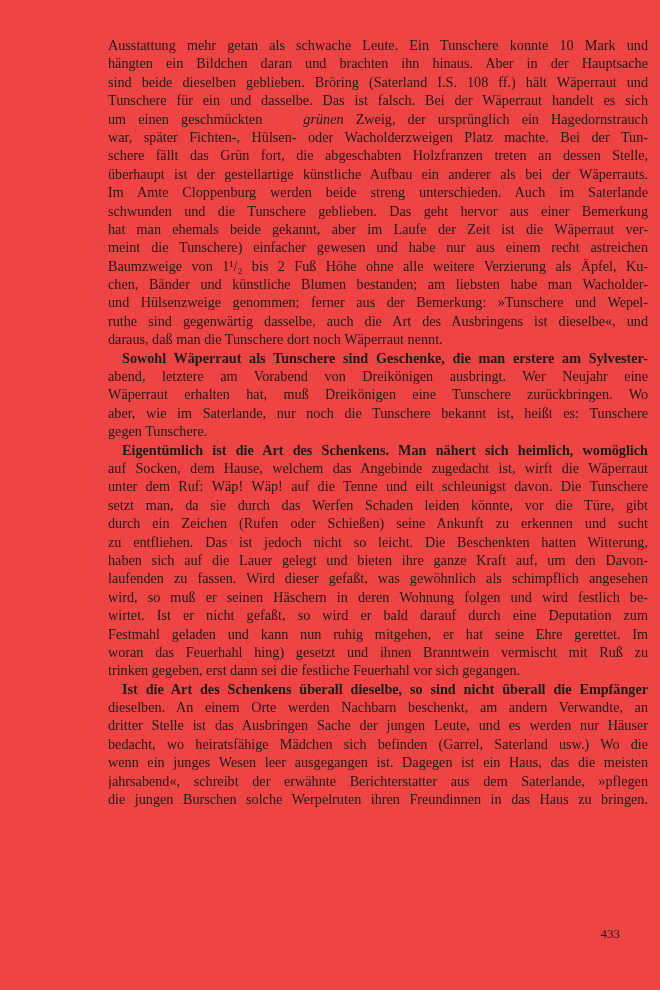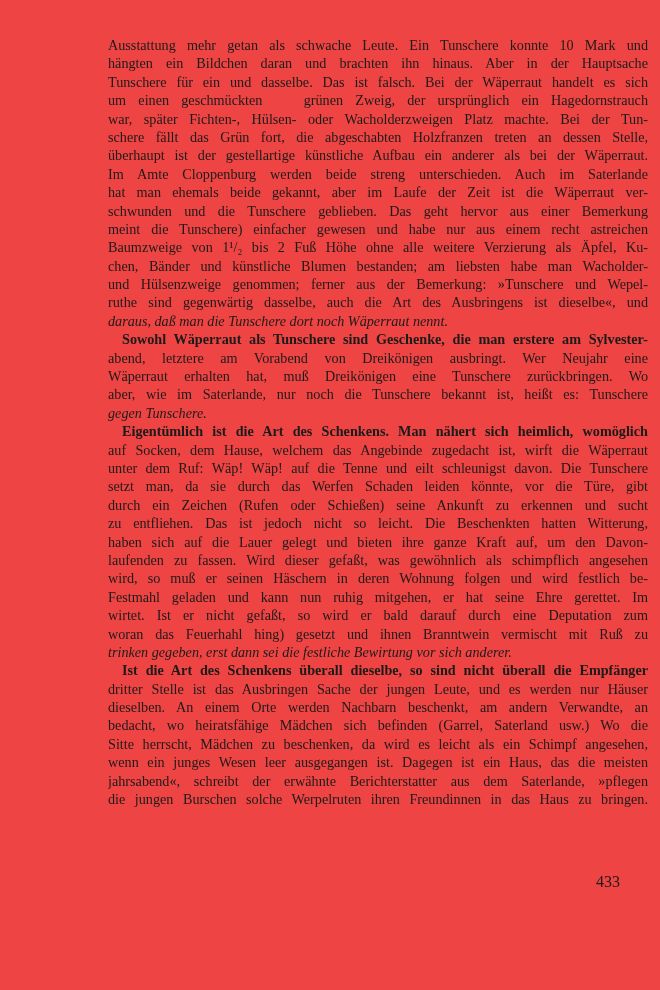--- a/index.html
+++ b/index.html
@@ -31,80 +31,80 @@
   }
   .line {
     height: 18.4px;
     overflow: hidden;
     text-align: justify;
     text-align-last: justify;
     white-space: normal;
   }
   .line.endline {
     text-align-last: left;
-    font-style: italic;
   }
   .line.indent {
     text-indent: 14px;
     font-weight: bold;
   }
   .it {
+    font-style: italic;
     margin-left: 29px;
   }
   .page-number {
     position: absolute;
-    top: 874px;
+    top: 926px;
     right: 48px;
-    font-size: 16px;
+    font-size: 13px;
     line-height: 16px;
     color: #1b1b19;
   }
 </style>
 </head>
 <body>
 
 <div class="book-page">
   <div class="page-text">
       <div class="line"><span>Ausstattung mehr getan als schwache Leute. Ein Tunschere konnte 10 Mark und</span></div>
       <div class="line"><span>hängten ein Bildchen daran und brachten ihn hinaus. Aber in der Hauptsache</span></div>
+      <div class="line"><span>sind beide dieselben geblieben. Bröring (Saterland I.S. 108 ff.) hält Wäperraut und</span></div>
       <div class="line"><span>Tunschere für ein und dasselbe. Das ist falsch. Bei der Wäperraut handelt es sich</span></div>
       <div class="line"><span>um einen geschmückten </span><span class="it">grünen</span><span> Zweig, der ursprünglich ein Hagedornstrauch</span></div>
       <div class="line"><span>war, später Fichten-, Hülsen- oder Wacholderzweigen Platz machte. Bei der Tun-</span></div>
       <div class="line"><span>schere fällt das Grün fort, die abgeschabten Holzfranzen treten an dessen Stelle,</span></div>
-      <div class="line"><span>überhaupt ist der gestellartige künstliche Aufbau ein anderer als bei der Wäperraut.</span></div>
+      <div class="line"><span>überhaupt ist der gestellartige künstliche Aufbau ein anderer als bei der Wäperrauts.</span></div>
       <div class="line"><span>Im Amte Cloppenburg werden beide streng unterschieden. Auch im Saterlande</span></div>
+      <div class="line"><span>schwunden und die Tunschere geblieben. Das geht hervor aus einer Bemerkung</span></div>
       <div class="line"><span>hat man ehemals beide gekannt, aber im Laufe der Zeit ist die Wäperraut ver-</span></div>
-      <div class="line"><span>schwunden und die Tunschere geblieben. Das geht hervor aus einer Bemerkung</span></div>
       <div class="line"><span>meint die Tunschere) einfacher gewesen und habe nur aus einem recht astreichen</span></div>
       <div class="line"><span>Baumzweige von 1¹/₂ bis 2 Fuß Höhe ohne alle weitere Verzierung als Äpfel, Ku-</span></div>
       <div class="line"><span>chen, Bänder und künstliche Blumen bestanden; am liebsten habe man Wacholder-</span></div>
       <div class="line"><span>und Hülsenzweige genommen; ferner aus der Bemerkung: »Tunschere und Wepel-</span></div>
       <div class="line"><span>ruthe sind gegenwärtig dasselbe, auch die Art des Ausbringens ist dieselbe«, und</span></div>
       <div class="line endline"><span>daraus, daß man die Tunschere dort noch Wäperraut nennt.</span></div>
       <div class="line indent"><span>Sowohl Wäperraut als Tunschere sind Geschenke, die man erstere am Sylvester-</span></div>
       <div class="line"><span>abend, letztere am Vorabend von Dreikönigen ausbringt. Wer Neujahr eine</span></div>
       <div class="line"><span>Wäperraut erhalten hat, muß Dreikönigen eine Tunschere zurückbringen. Wo</span></div>
       <div class="line"><span>aber, wie im Saterlande, nur noch die Tunschere bekannt ist, heißt es: Tunschere</span></div>
       <div class="line endline"><span>gegen Tunschere.</span></div>
       <div class="line indent"><span>Eigentümlich ist die Art des Schenkens. Man nähert sich heimlich, womöglich</span></div>
       <div class="line"><span>auf Socken, dem Hause, welchem das Angebinde zugedacht ist, wirft die Wäperraut</span></div>
       <div class="line"><span>unter dem Ruf: Wäp! Wäp! auf die Tenne und eilt schleunigst davon. Die Tunschere</span></div>
       <div class="line"><span>setzt man, da sie durch das Werfen Schaden leiden könnte, vor die Türe, gibt</span></div>
       <div class="line"><span>durch ein Zeichen (Rufen oder Schießen) seine Ankunft zu erkennen und sucht</span></div>
       <div class="line"><span>zu entfliehen. Das ist jedoch nicht so leicht. Die Beschenkten hatten Witterung,</span></div>
       <div class="line"><span>haben sich auf die Lauer gelegt und bieten ihre ganze Kraft auf, um den Davon-</span></div>
       <div class="line"><span>laufenden zu fassen. Wird dieser gefaßt, was gewöhnlich als schimpflich angesehen</span></div>
       <div class="line"><span>wird, so muß er seinen Häschern in deren Wohnung folgen und wird festlich be-</span></div>
+      <div class="line"><span>wirtet. Ist er nicht gefaßt, so wird er bald darauf durch eine Deputation zum</span></div>
       <div class="line"><span>Festmahl geladen und kann nun ruhig mitgehen, er hat seine Ehre gerettet. Im</span></div>
-      <div class="line"><span>wirtet. Ist er nicht gefaßt, so wird er bald darauf durch eine Deputation zum</span></div>
       <div class="line"><span>woran das Feuerhahl hing) gesetzt und ihnen Branntwein vermischt mit Ruß zu</span></div>
-      <div class="line endline"><span>trinken gegeben, erst dann sei die festliche Bewirtung vor sich anderer.</span></div>
+      <div class="line endline"><span>trinken gegeben, erst dann sei die festliche Feuerhahl vor sich gegangen.</span></div>
       <div class="line indent"><span>Ist die Art des Schenkens überall dieselbe, so sind nicht überall die Empfänger</span></div>
+      <div class="line"><span>dieselben. An einem Orte werden Nachbarn beschenkt, am andern Verwandte, an</span></div>
       <div class="line"><span>dritter Stelle ist das Ausbringen Sache der jungen Leute, und es werden nur Häuser</span></div>
-      <div class="line"><span>dieselben. An einem Orte werden Nachbarn beschenkt, am andern Verwandte, an</span></div>
       <div class="line"><span>bedacht, wo heiratsfähige Mädchen sich befinden (Garrel, Saterland usw.) Wo die</span></div>
-      <div class="line"><span>Sitte herrscht, Mädchen zu beschenken, da wird es leicht als ein Schimpf angesehen,</span></div>
       <div class="line"><span>wenn ein junges Wesen leer ausgegangen ist. Dagegen ist ein Haus, das die meisten</span></div>
       <div class="line"><span>jahrsabend«, schreibt der erwähnte Berichterstatter aus dem Saterlande, »pflegen</span></div>
       <div class="line"><span>die jungen Burschen solche Werpelruten ihren Freundinnen in das Haus zu bringen.</span></div>
     </div>
   <div class="page-number">433</div>
 </div>
 
 </body></html>

